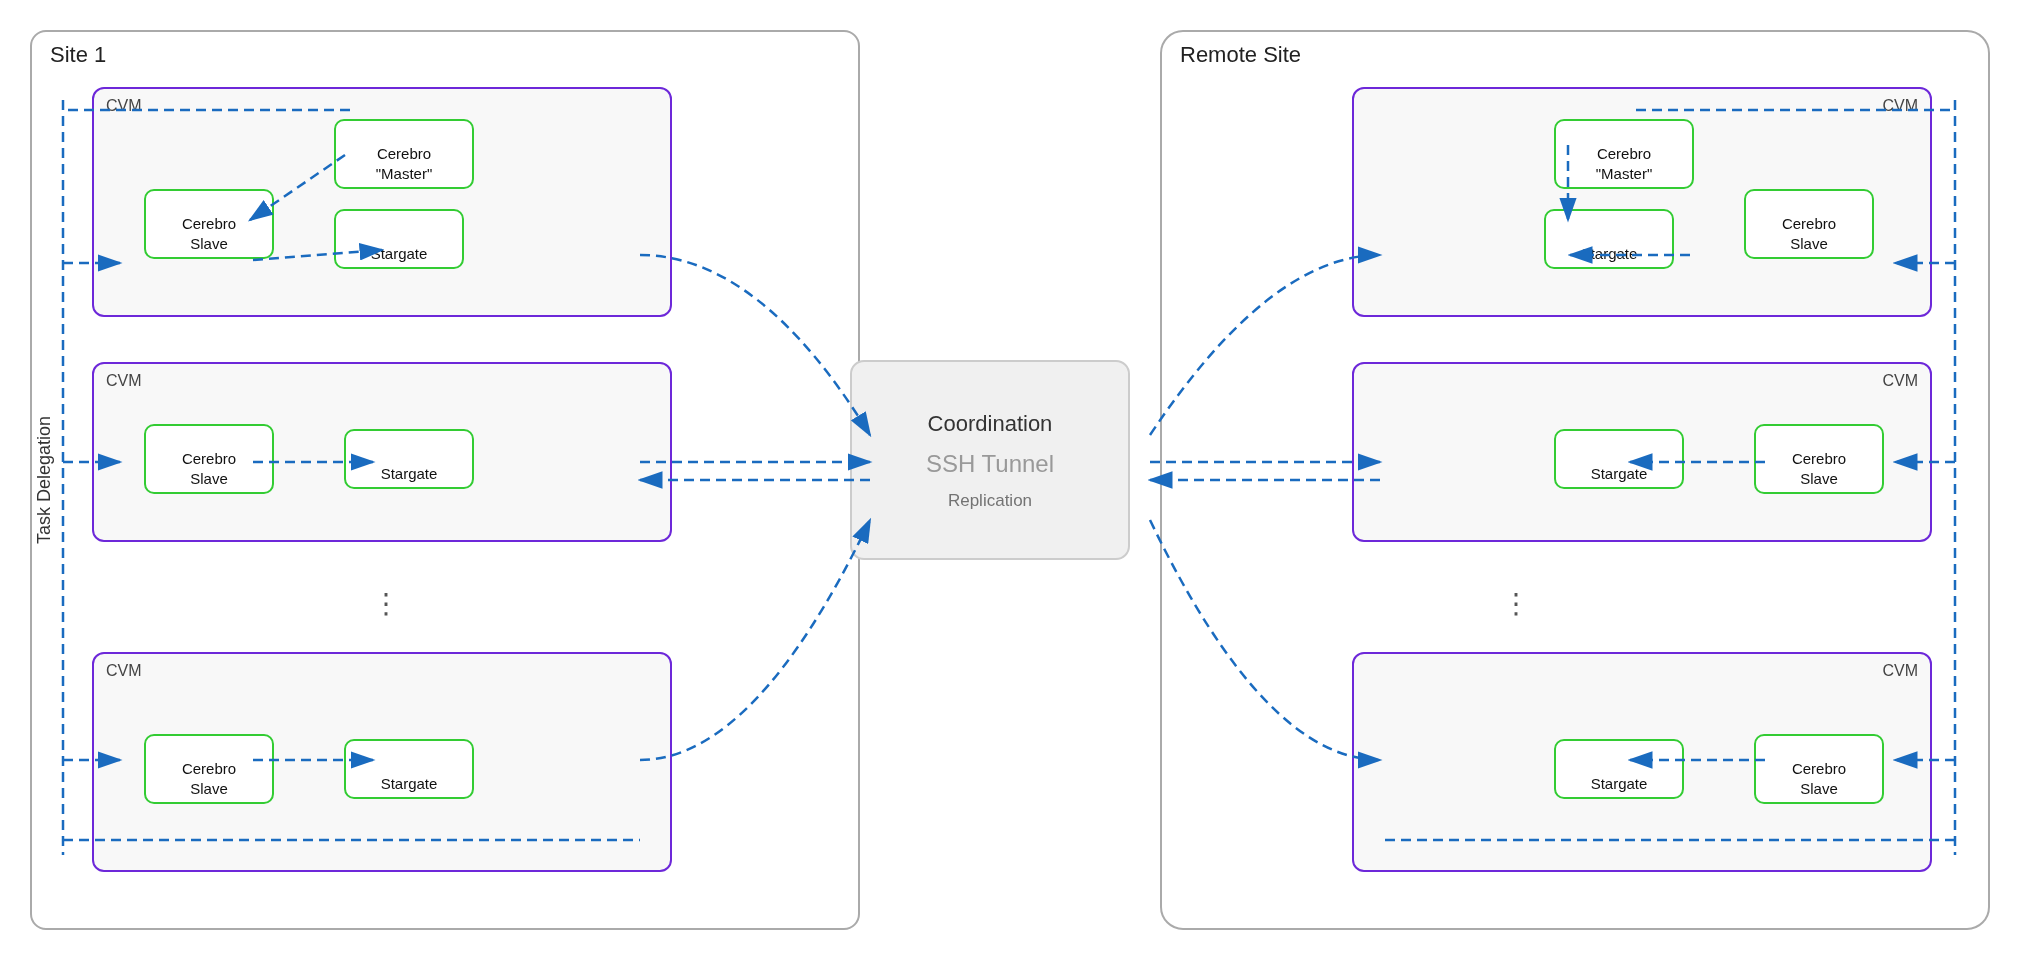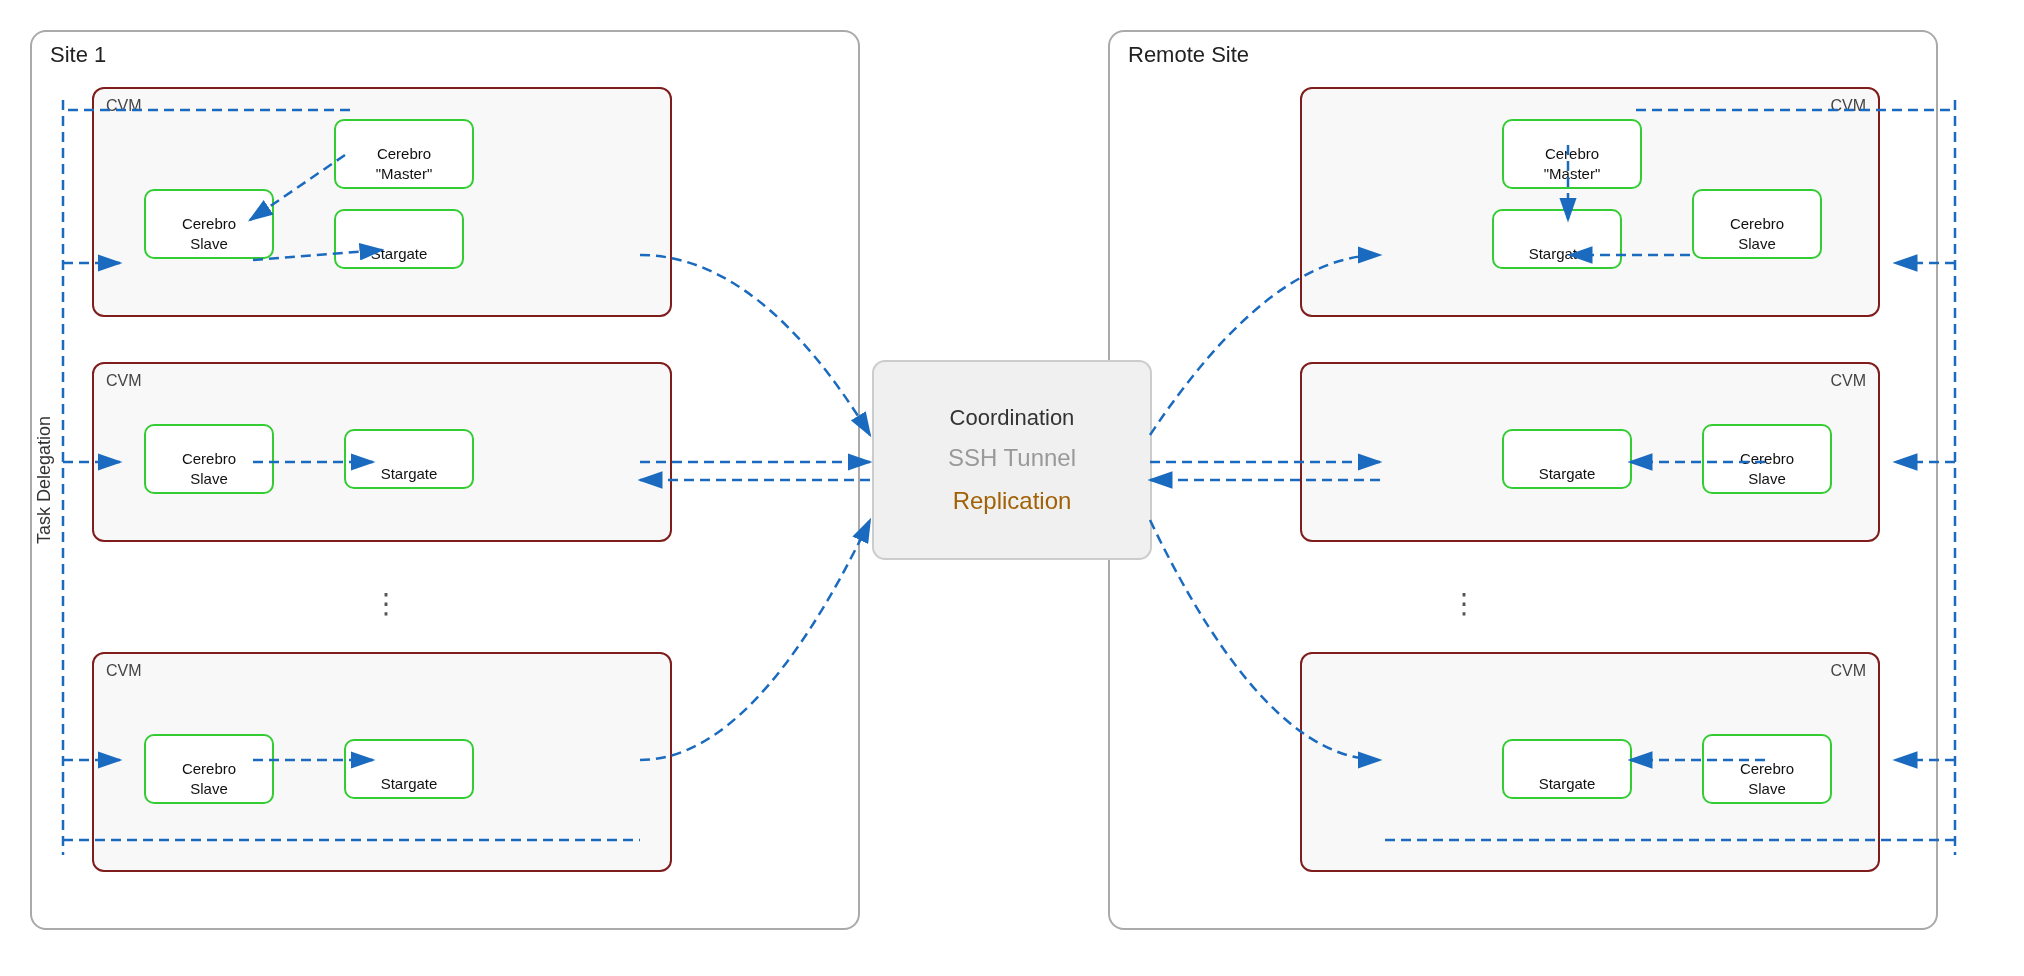--- a/index.html
+++ b/index.html
@@ -32,21 +32,21 @@
     .site-label {
       position: absolute;
       top: 10px;
       left: 18px;
       font-size: 22px;
       font-weight: 500;
       color: #222;
     }
 
     .cvm-box {
-      border: 2px solid #7f1d1d;
+      border: 2px solid #6d28d9;
       border-radius: 12px;
       position: absolute;
       background: #f8f8f8;
     }
 
     .cvm-label {
       position: absolute;
       top: 8px;
       left: 12px;
       font-size: 16px;
@@ -158,21 +158,21 @@
         <span style="white-space: pre-line;">Cerebro
 Slave</span>
       </div>
 
       <div class="node-box" style="left: 250px; top: 85px; width: 130px; height: 60px;">
         <span>Stargate</span>
       </div>
     </div>
   </div>
 
-  <div class="site-box" style="left: 1108px; top: 30px; width: 830px; height: 900px; position: absolute;">
+  <div class="site-box" style="left: 1160px; top: 30px; width: 830px; height: 900px; position: absolute; border-radius: 23px;">
     <span class="site-label">Remote Site</span>
 
     <div class="cvm-box" style="left: 190px; top: 55px; width: 580px; height: 230px;">
       <span class="cvm-label-right">CVM</span>
 
       <div class="node-box" style="left: 200px; top: 30px; width: 140px; height: 70px;">
         <span style="white-space: pre-line;">Cerebro
 "Master"</span>
       </div>
 
@@ -210,25 +210,25 @@
         <span>Stargate</span>
       </div>
 
       <div class="node-box" style="left: 400px; top: 80px; width: 130px; height: 70px;">
         <span style="white-space: pre-line;">Cerebro
 Slave</span>
       </div>
     </div>
   </div>
 
-  <div class="center-box" style="left: 872px; top: 360px; width: 280px; height: 200px; position: absolute; border-radius: 13px;">
+  <div class="center-box" style="left: 850px; top: 360px; width: 280px; height: 200px; position: absolute;">
     <div class="center-text">
       <div style="font-size: 22px; color: #333; font-weight: 500;">Coordination</div>
       <div style="font-size: 24px; color: #999; margin: 4px 0;">SSH Tunnel</div>
-      <div style="font-size: 24px; color: #a16207;">Replication</div>
+      <div style="font-size: 17px; color: #737373;">Replication</div>
     </div>
   </div>
 
   <svg class="arrows" xmlns="http://www.w3.org/2000/svg">
     <defs>
       <marker id="arrowhead" markerWidth="10" markerHeight="7" refX="9" refY="3.5" orient="auto">
         <polygon points="0 0, 10 3.5, 0 7" fill="#1a6bbf"></polygon>
       </marker>
       <marker id="arrowhead-rev" markerWidth="10" markerHeight="7" refX="1" refY="3.5" orient="auto">
         <polygon points="10 0, 0 3.5, 10 7" fill="#1a6bbf"></polygon>

